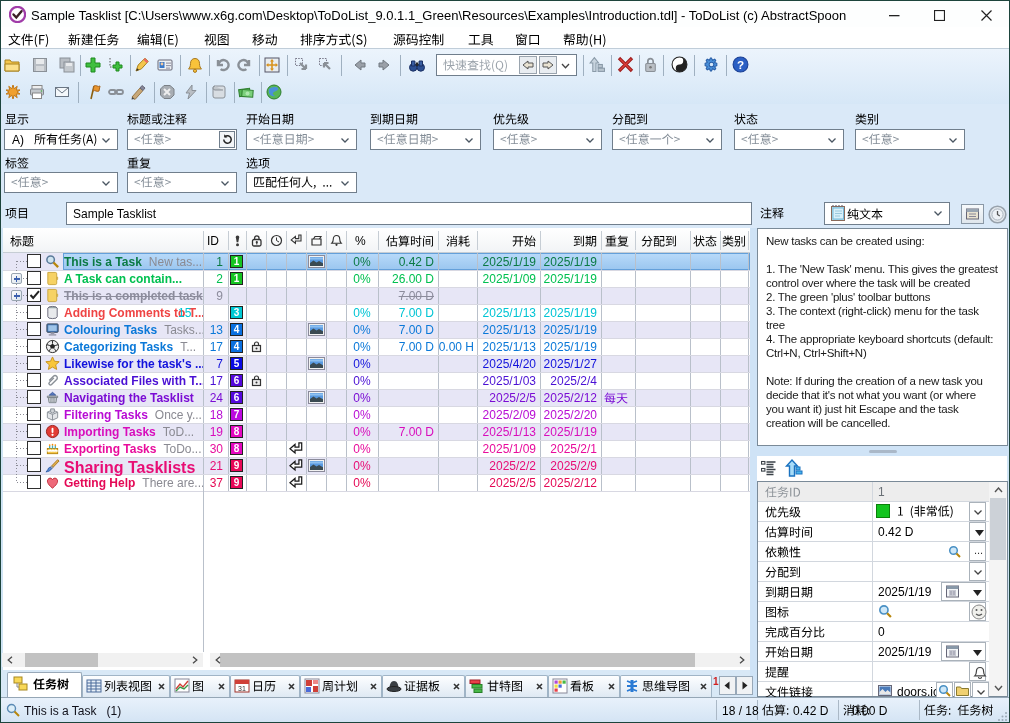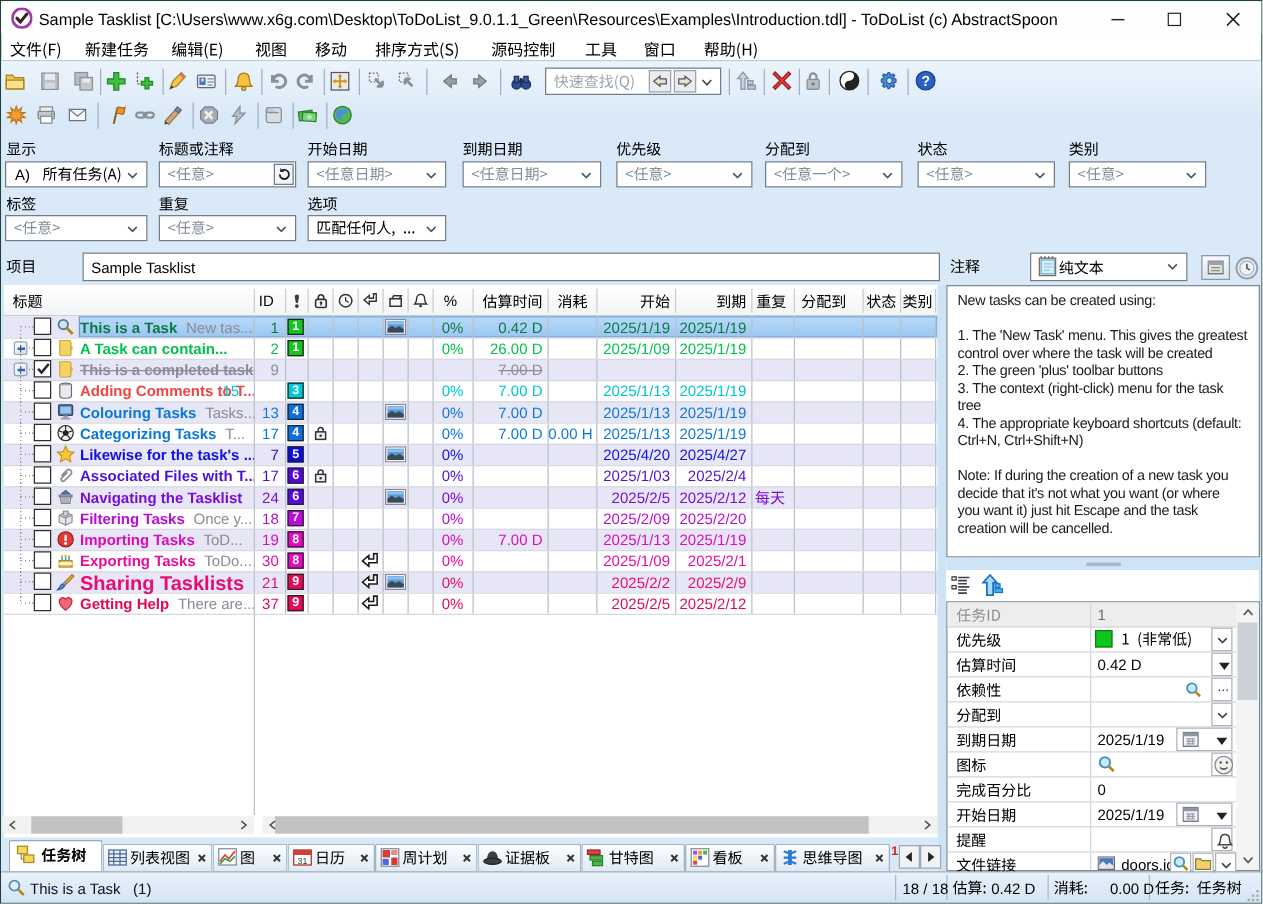--- a/index.html
+++ b/index.html
@@ -930,21 +930,21 @@
 <div class="ab" style="left:178px;top:357px;width:45px;text-align:right;font-size:12px;color:#1212dc">7</div>
 <div class="ab" style="left:230px;top:357px;width:13px;height:13px;background:#0a0ae4;border:1px solid #222;color:#fff;font-size:10px;font-weight:bold;text-align:center;line-height:11px;font-family:'Liberation Sans'">5</div>
 <svg class="ab" style="left:308px;top:357px" width="17" height="13" viewBox="0 0 17 13">
     <rect x="0.5" y="0.5" width="16" height="12" fill="#f2f2f2" stroke="#8a8a9a"></rect>
     <rect x="2" y="2" width="13" height="9" fill="#5a9ae0"></rect>
     <path d="M2 8 l3.5-2.5 3 2 2.5-1.5 4 2.2 V11 H2z" fill="#3a4a52"></path>
     <path d="M2 3.5 h13" stroke="#8ec0f0" stroke-width="2"></path>
   </svg>
 <div class="ab" style="left:346px;top:357px;width:32px;text-align:center;font-size:12px;color:#1212dc">0%</div>
 <div class="ab" style="left:477px;top:357px;width:59px;text-align:right;font-size:12px;color:#1212dc">2025/4/20</div>
-<div class="ab" style="left:540px;top:357px;width:57px;text-align:right;font-size:12px;color:#1212dc">2025/4/27</div>
+<div class="ab" style="left:540px;top:357px;width:57px;text-align:right;font-size:12px;color:#1212dc">2025/1/27</div>
 <div class="ab" style="left:17px;top:380px;width:10px;height:1px;background:repeating-linear-gradient(90deg,#8a8a94 0 1px,transparent 1px 3px)"></div>
 <div class="ab" style="left:16px;top:380px;width:1px;height:17px;background:repeating-linear-gradient(180deg,#8a8a94 0 1px,transparent 1px 3px)"></div>
 <div class="ab" style="left:27px;top:373px;width:14px;height:14px;background:#fff;border:1.6px solid #2e2e2e"></div>
 <svg class="ab" style="left:45px;top:373px" width="15" height="15" viewBox="0 0 16 16">
     <path d="M4.5 8 L9 3.5 a2.4 2.4 0 0 1 3.4 3.4 L7 12.3 a1.6 1.6 0 0 1 -2.3 -2.3 L9.5 5.2" fill="none" stroke="#8a9097" stroke-width="1.5"></path>
   </svg>
 <div class="ab" style="left:64px;top:374px;width:139px;overflow:hidden;white-space:nowrap;font-size:12px;font-weight:bold;color:#4a10d4;">Associated Files with T...</div>
 <div class="ab" style="left:178px;top:374px;width:45px;text-align:right;font-size:12px;color:#4a10d4">17</div>
 <div class="ab" style="left:230px;top:374px;width:13px;height:13px;background:#5408dc;border:1px solid #222;color:#fff;font-size:10px;font-weight:bold;text-align:center;line-height:11px;font-family:'Liberation Sans'">6</div>
 <svg class="ab" style="left:250px;top:374px" width="13" height="13" viewBox="0 0 13 13">
@@ -1523,21 +1523,21 @@
 <div class="ab lt" style="left:793px;top:704px">0.42 D</div>
 <div class="ab" style="left:843px;top:703px;">
     <svg class="ct" style="" width="33.3" height="15.0" viewBox="0 0 33.3 15.0">
       <g fill="#000" transform="translate(0,11.6) scale(0.012000,-0.012000)">
         <path transform="translate(0,0)" d="M863 812C838 753 792 673 757 622L821 595C857 644 900 717 935 784ZM351 778C394 720 436 641 452 590L519 623C503 674 457 750 414 807ZM85 778C147 745 222 693 258 656L304 714C267 750 191 799 130 829ZM38 510C101 478 178 426 216 390L260 449C222 485 144 533 81 563ZM69 -21 134 -70C187 25 249 151 295 258L239 303C188 189 118 56 69 -21ZM453 312H822V203H453ZM453 377V484H822V377ZM604 841V555H379V-80H453V139H822V15C822 1 817 -3 802 -4C786 -5 733 -5 676 -3C686 -23 697 -54 700 -74C776 -74 826 -74 857 -62C886 -50 895 -27 895 14V555H679V841Z"></path>
         <path transform="translate(1000,0)" d="M218 840V733H62V667H218V568H82V503H218V401H46V334H194C154 249 91 158 34 107C46 90 62 60 70 40C122 90 176 172 218 255V-79H288V254C326 205 370 144 390 111L438 171C418 196 340 289 300 334H444V401H288V503H406V568H288V667H424V733H288V840ZM835 836C750 776 590 717 447 676C457 661 469 636 473 620C523 634 575 649 626 666V519L461 493L472 425L626 450V294L439 266L450 198L626 225V51C626 -40 648 -65 732 -65C748 -65 847 -65 865 -65C941 -65 959 -21 967 115C947 120 919 132 902 146C898 27 893 -1 860 -1C839 -1 758 -1 742 -1C705 -1 699 7 699 50V236L962 276L952 343L699 305V462L925 498L914 564L699 530V692C774 720 843 751 898 786Z"></path>
         <path transform="translate(2000,0)" d="M139 390C175 390 205 418 205 460C205 501 175 530 139 530C102 530 73 501 73 460C73 418 102 390 139 390ZM139 -13C175 -13 205 15 205 56C205 98 175 126 139 126C102 126 73 98 73 56C73 15 102 -13 139 -13Z"></path>
       </g>
     </svg>
   </div>
-<div class="ab lt" style="left:888px;top:704px">0.00 D</div>
+<div class="ab lt" style="left:852px;top:704px">0.00 D</div>
 <div class="ab" style="left:924px;top:703px;">
     <svg class="ct" style="" width="69.3" height="15.0" viewBox="0 0 69.3 15.0">
       <g fill="#000" transform="translate(0,11.6) scale(0.012000,-0.012000)">
         <path transform="translate(0,0)" d="M343 31V-41H944V31H677V340H960V412H677V691C767 708 852 729 920 752L864 815C741 770 523 731 337 706C345 689 356 661 359 643C437 652 520 663 601 677V412H304V340H601V31ZM295 840C232 683 130 529 22 431C36 413 60 374 68 356C108 395 148 441 186 492V-80H260V603C301 671 338 744 367 817Z"></path>
         <path transform="translate(1000,0)" d="M446 381C442 345 435 312 427 282H126V216H404C346 87 235 20 57 -14C70 -29 91 -62 98 -78C296 -31 420 53 484 216H788C771 84 751 23 728 4C717 -5 705 -6 684 -6C660 -6 595 -5 532 1C545 -18 554 -46 556 -66C616 -69 675 -70 706 -69C742 -67 765 -61 787 -41C822 -10 844 66 866 248C868 259 870 282 870 282H505C513 311 519 342 524 375ZM745 673C686 613 604 565 509 527C430 561 367 604 324 659L338 673ZM382 841C330 754 231 651 90 579C106 567 127 540 137 523C188 551 234 583 275 616C315 569 365 529 424 497C305 459 173 435 46 423C58 406 71 376 76 357C222 375 373 406 508 457C624 410 764 382 919 369C928 390 945 420 961 437C827 444 702 463 597 495C708 549 802 619 862 710L817 741L804 737H397C421 766 442 796 460 826Z"></path>
         <path transform="translate(2000,0)" d="M139 390C175 390 205 418 205 460C205 501 175 530 139 530C102 530 73 501 73 460C73 418 102 390 139 390ZM139 -13C175 -13 205 15 205 56C205 98 175 126 139 126C102 126 73 98 73 56C73 15 102 -13 139 -13Z"></path>
         <path transform="translate(2778,0)" d="M343 31V-41H944V31H677V340H960V412H677V691C767 708 852 729 920 752L864 815C741 770 523 731 337 706C345 689 356 661 359 643C437 652 520 663 601 677V412H304V340H601V31ZM295 840C232 683 130 529 22 431C36 413 60 374 68 356C108 395 148 441 186 492V-80H260V603C301 671 338 744 367 817Z"></path>
         <path transform="translate(3778,0)" d="M446 381C442 345 435 312 427 282H126V216H404C346 87 235 20 57 -14C70 -29 91 -62 98 -78C296 -31 420 53 484 216H788C771 84 751 23 728 4C717 -5 705 -6 684 -6C660 -6 595 -5 532 1C545 -18 554 -46 556 -66C616 -69 675 -70 706 -69C742 -67 765 -61 787 -41C822 -10 844 66 866 248C868 259 870 282 870 282H505C513 311 519 342 524 375ZM745 673C686 613 604 565 509 527C430 561 367 604 324 659L338 673ZM382 841C330 754 231 651 90 579C106 567 127 540 137 523C188 551 234 583 275 616C315 569 365 529 424 497C305 459 173 435 46 423C58 406 71 376 76 357C222 375 373 406 508 457C624 410 764 382 919 369C928 390 945 420 961 437C827 444 702 463 597 495C708 549 802 619 862 710L817 741L804 737H397C421 766 442 796 460 826Z"></path>
         <path transform="translate(4778,0)" d="M635 433C675 366 719 276 737 218L796 245C776 302 732 389 689 456ZM341 523C381 461 424 388 463 317C424 188 372 83 312 20C329 8 351 -16 363 -32C420 32 469 122 508 234C534 183 557 137 572 99L628 145C607 193 574 255 535 322C566 434 588 564 600 708L558 721L546 718H358V652H529C520 565 506 481 487 404C454 458 420 512 389 561ZM811 837V620H615V552H811V17C811 2 804 -3 789 -4C774 -5 725 -5 668 -3C678 -23 688 -55 691 -74C769 -74 814 -72 841 -60C869 -48 880 -26 880 17V552H959V620H880V837ZM163 840V628H53V558H160C136 421 86 259 32 172C44 156 62 129 71 108C105 165 137 251 163 343V-79H231V418C258 363 289 295 303 259L344 320C329 350 256 479 231 520V558H320V628H231V840Z"></path>
       </g>

